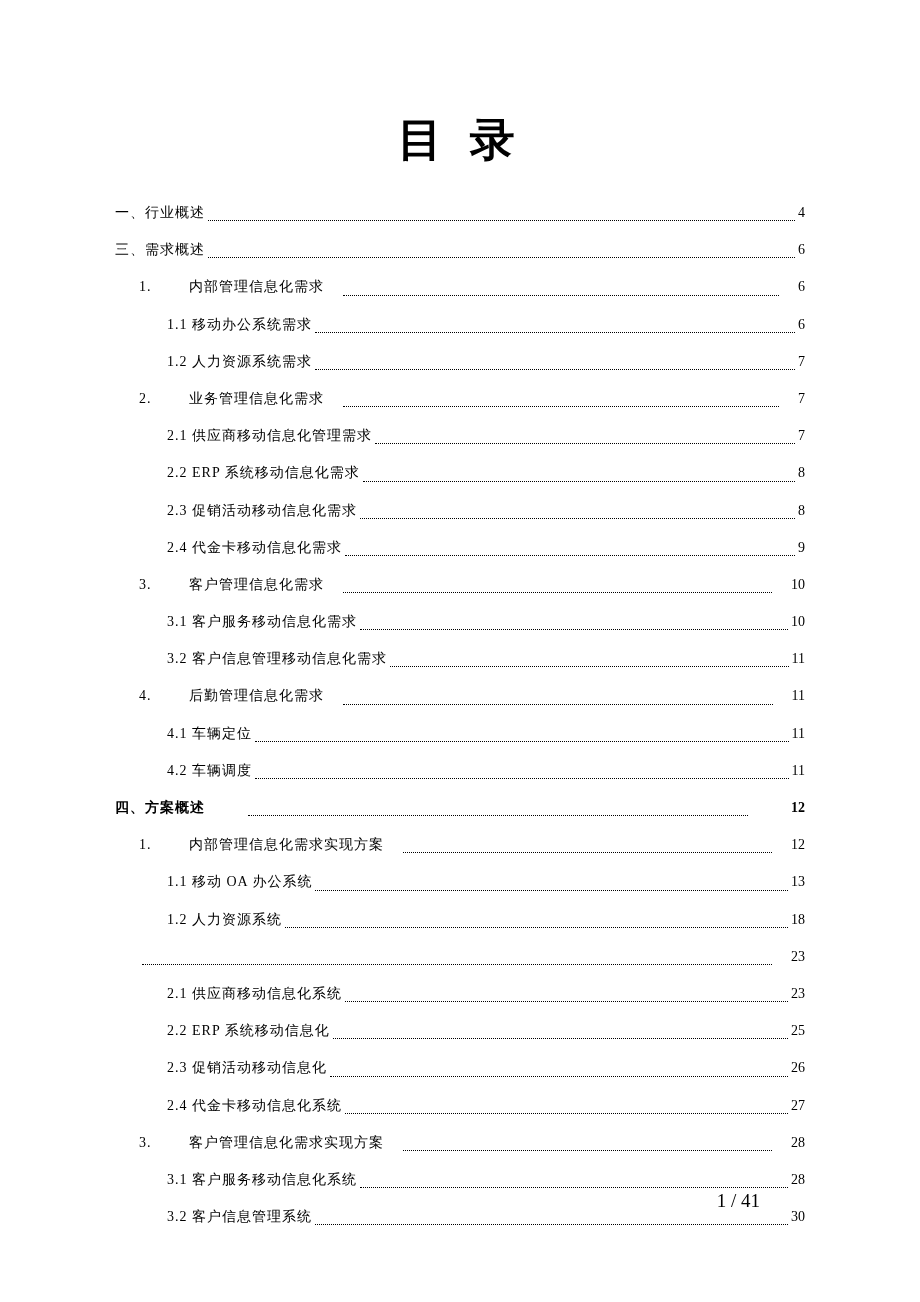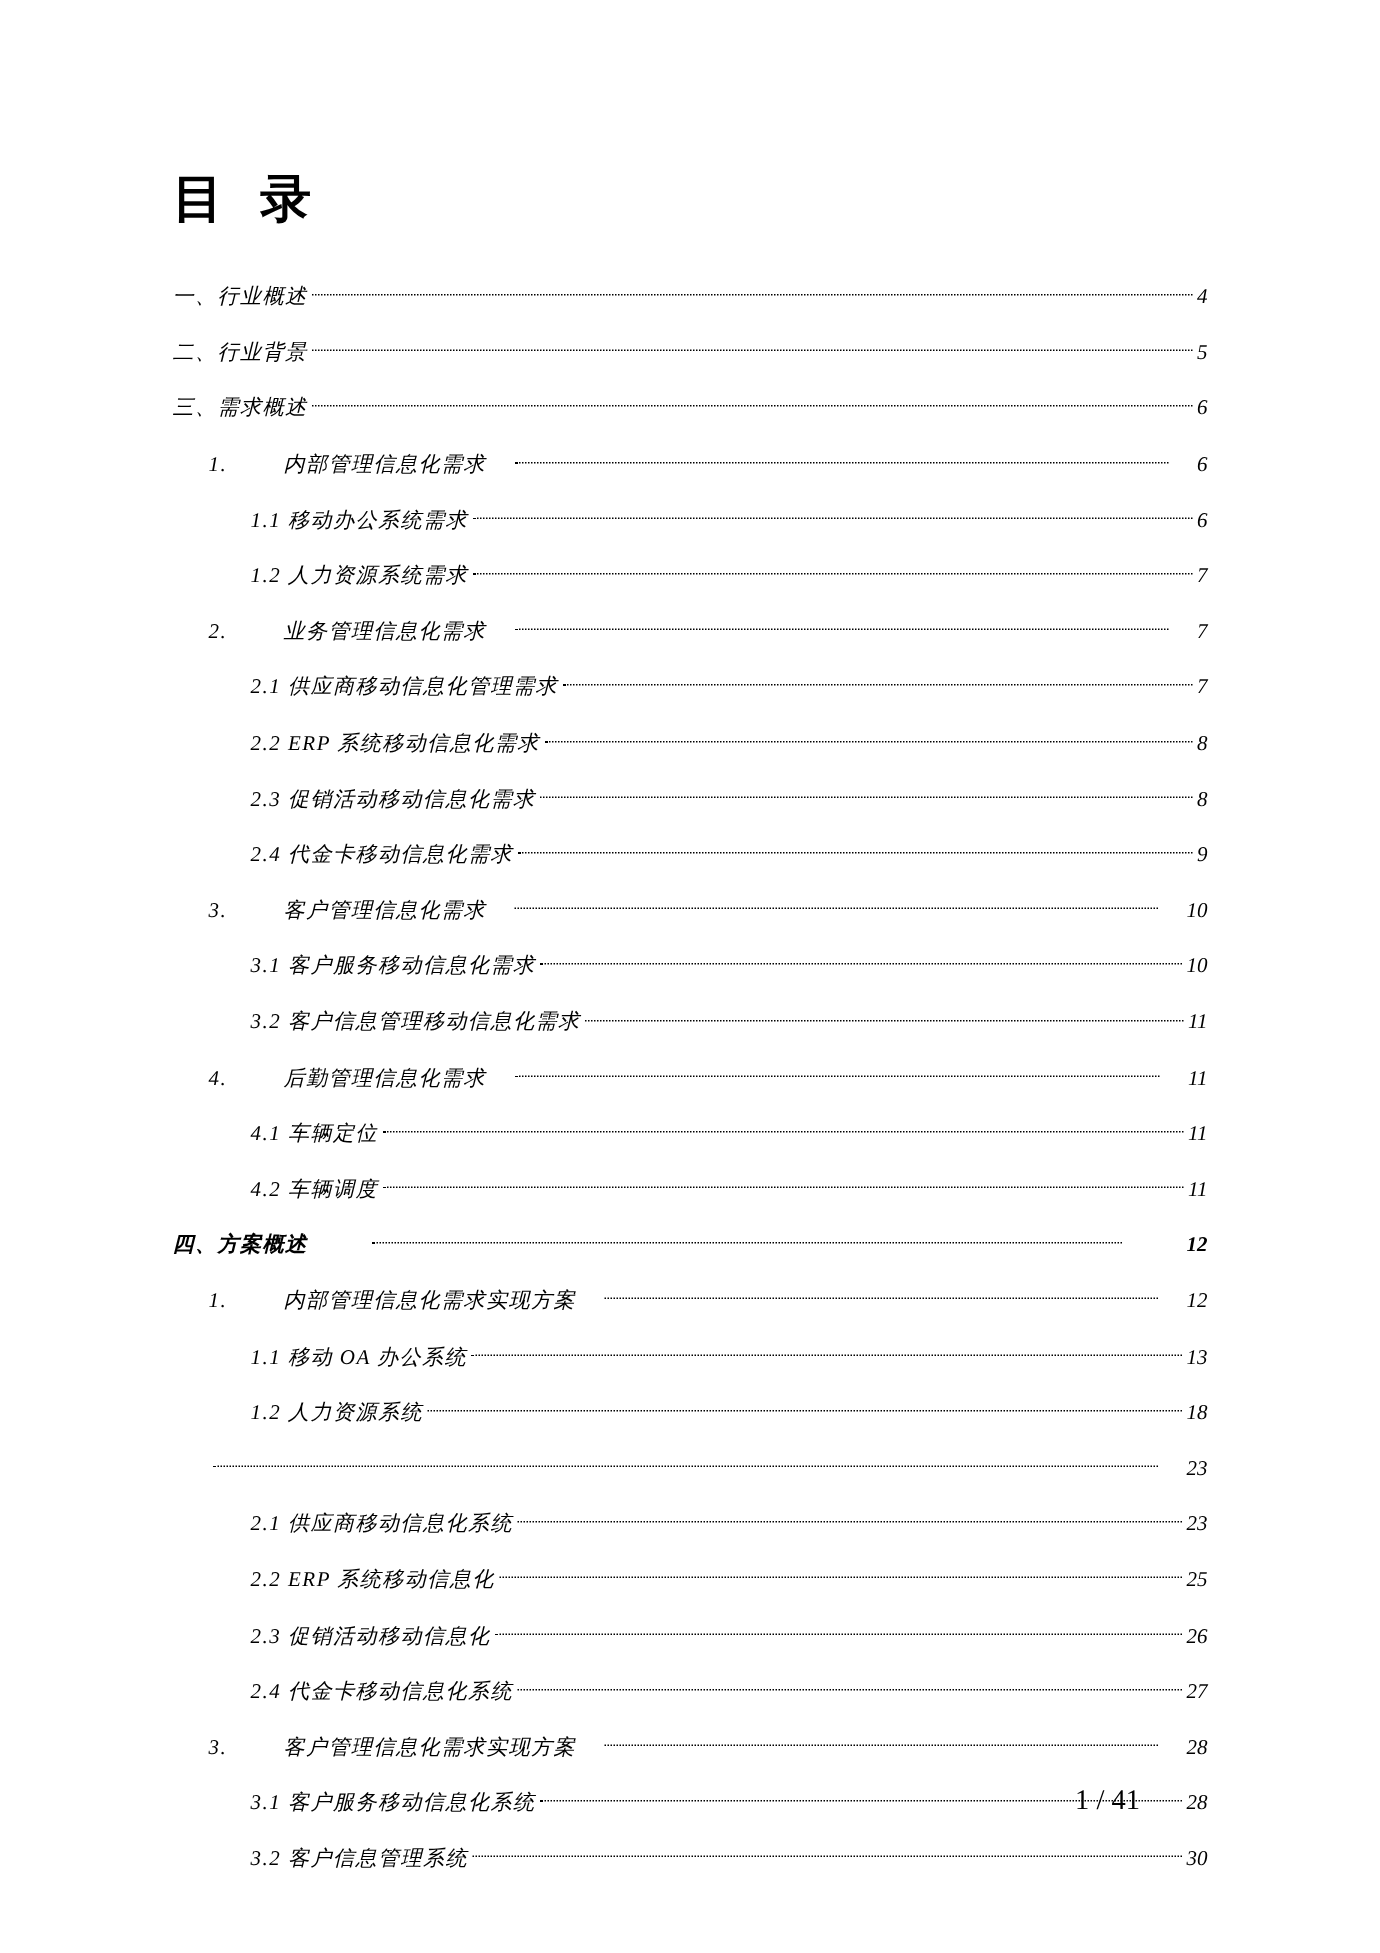--- a/index.html
+++ b/index.html
@@ -8,32 +8,32 @@
       height: 1302px;
       background: #ffffff;
       font-family: "SimSun", "宋体", serif;
       color: #000;
       position: relative;
     }
     .page {
       padding: 110px 115px 60px 115px;
     }
     .title {
-      font-size: 34px;
+      font-size: 45px;
       font-weight: bold;
+      text-align: center;
       letter-spacing: 8px;
       margin-bottom: 30px;
     }
     .toc-entry {
       display: flex;
-      align-items: center;
+      align-items: flex-end;
       font-size: 14px;
       margin-bottom: 12px;
       line-height: 1.8;
-      font-style: italic;
     }
     .toc-label {
       white-space: nowrap;
       letter-spacing: 1px;
     }
     .toc-dots {
       flex: 1;
       border-bottom: 1.5px dotted #000;
       margin: 0 3px 4px 3px;
       min-width: 10px;
@@ -58,25 +58,20 @@
 
 <div class="page">
   <h1 class="title">目 录</h1>
   <div class="toc" id="toc">
       <div class="toc-entry indent-0">
         <span class="toc-label">一、行业概述</span>
         <span class="toc-dots"></span>
         <span class="toc-page">4</span>
       </div>
       <div class="toc-entry indent-0">
-        <span class="toc-label">二、行业背景</span>
-        <span class="toc-dots"></span>
-        <span class="toc-page">5</span>
-      </div>
-      <div class="toc-entry indent-0">
         <span class="toc-label">三、需求概述</span>
         <span class="toc-dots"></span>
         <span class="toc-page">6</span>
       </div>
       <div class="toc-entry indent-1">
         <span class="toc-label"><span class="toc-num">1.</span><span>内部管理信息化需求</span></span>
         <span class="toc-dots"></span>
         <span class="toc-page">6</span>
       </div>
       <div class="toc-entry indent-2">

